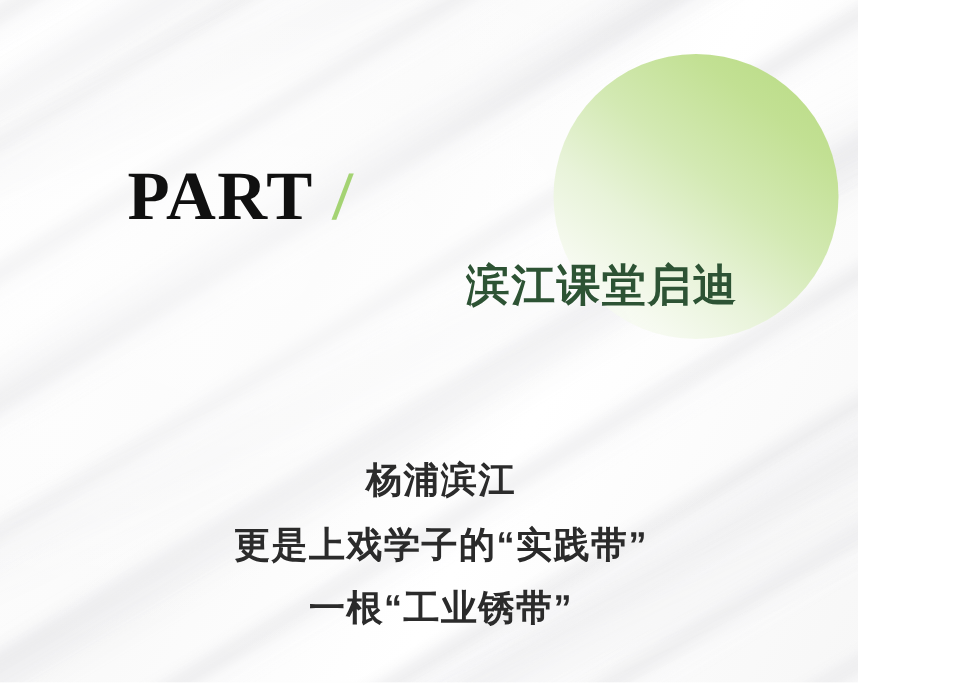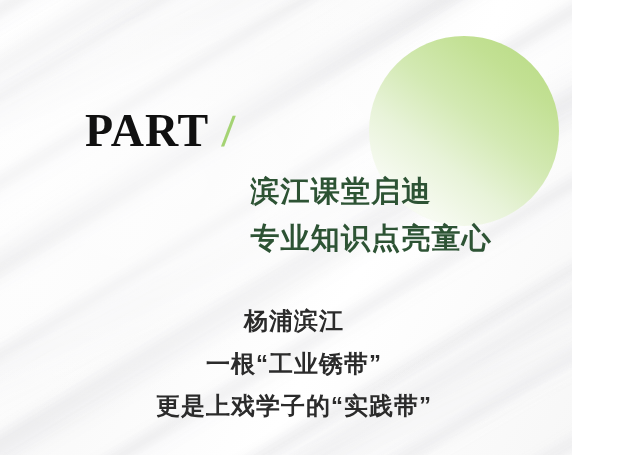--- a/index.html
+++ b/index.html
@@ -173,22 +173,21 @@
 
   <div class="green-circle"></div>
 
   <div class="part-row">
     <span class="part-word">PART</span>
     <span class="part-slash">/</span>
   </div>
 
   <div class="headline">
     <div>滨江课堂启迪</div>
-    <div>专业知识点亮童心</div>
   </div>
 
   <div class="body-block">
     <div>杨浦滨江</div>
+    <div>更是上戏学子的“实践带”</div>
     <div>一根“工业锈带”</div>
-    <div>更是上戏学子的“实践带”</div>
   </div>
 
 </div>
 
 </body></html>

